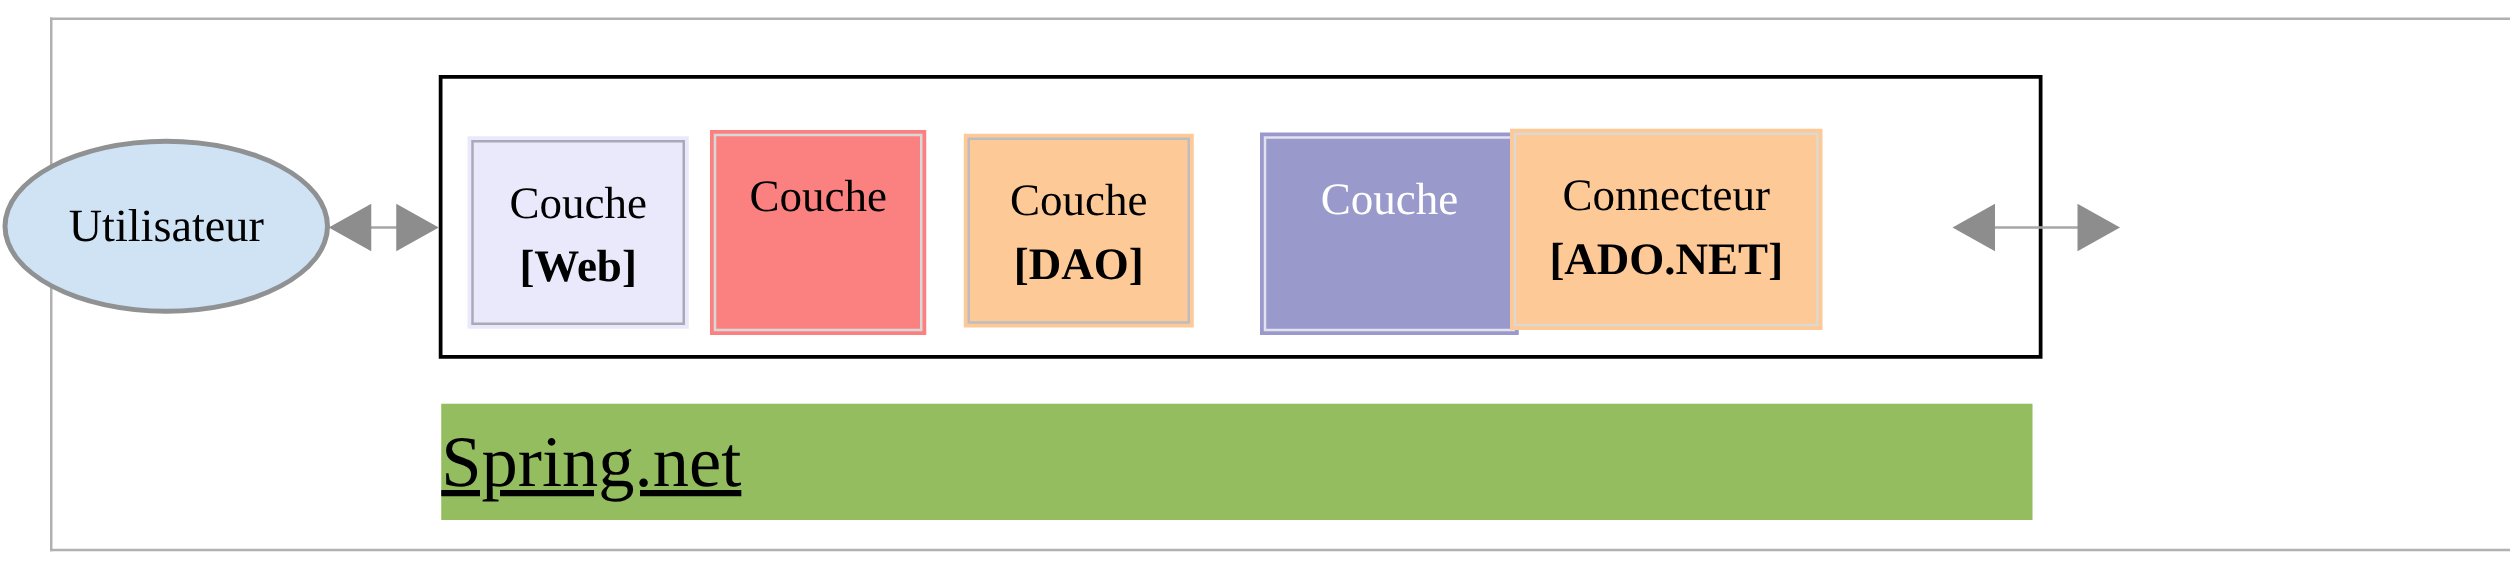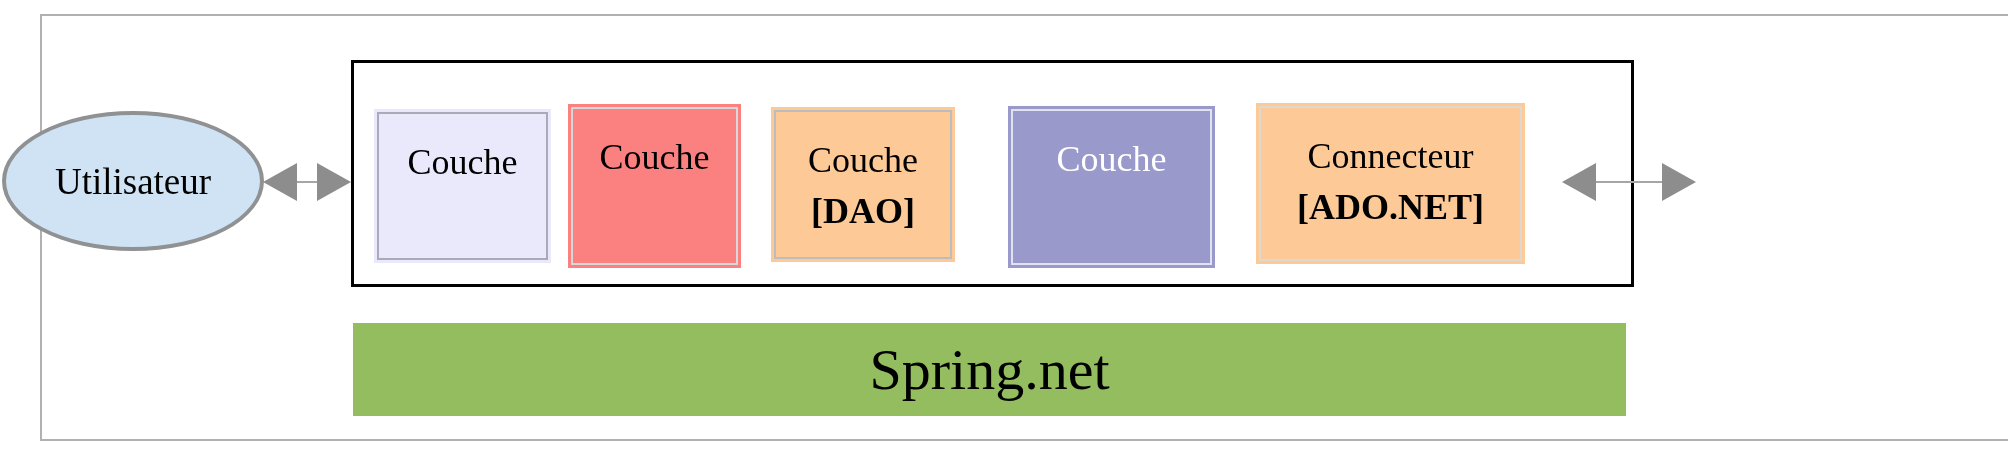--- a/index.html
+++ b/index.html
@@ -66,39 +66,40 @@
     border: 2px solid transparent;
     pointer-events: none;
   }
   .layer-label { position: relative; z-index: 1; margin-top: 24px; }
   .layer-label .line2 { font-weight: bold; }
 
   .layer-web    { left: 374px;  top: 109px; width: 177px; height: 154px; }
   .layer-metier { left: 568px;  top: 104px; width: 173px; height: 164px; }
   .layer-dao    { left: 771px;  top: 107px; width: 184px; height: 155px; }
   .layer-orm    { left: 1008px; top: 106px; width: 207px; height: 162px; }
-  .layer-adonet { left: 1256px; top: 103px; width: 269px; height: 161px; }
+  .layer-adonet { left: 1208px; top: 103px; width: 250px; height: 161px; }
 
   .arrow-svg {
     position: absolute;
     z-index: 3;
   }
   .arrow-left  { left: 262px;  top: 160px; }
   .arrow-right { left: 1561px; top: 160px; }
 
   .framework-bar {
     position: absolute;
     left: 353px;
     top: 323px;
     width: 1273px;
     height: 93px;
     display: flex;
     align-items: center;
-    justify-content: center;
+    justify-content: flex-start;
     font-size: 58px;
+    text-decoration: underline;
   }
 </style>
 </head>
 <body>
 
 <div class="canvas">
 
   <div class="outer-frame" style="border-color: rgb(177, 177, 177);"></div>
 
   <div class="actor-ellipse actor-left" style="background-color: rgb(207, 227, 245); border-color: rgb(143, 145, 147); color: rgb(0, 0, 0);">
@@ -110,20 +111,21 @@
     <polygon points="1,22 35,3 35,41" style="fill: rgb(141, 141, 141);"></polygon>
     <polygon points="89,22 55,3 55,41" style="fill: rgb(141, 141, 141);"></polygon>
   </svg>
 
   <div class="container-box" style="border-color: rgb(0, 0, 0); background-color: rgb(255, 255, 255);"></div>
 
   <div class="layer-box layer-web" style="background-color: rgb(233, 233, 251); color: rgb(0, 0, 0);">
     <div class="inner-line" style="border-color: rgb(169, 169, 184);"></div>
     <div class="layer-label">
       <div class="line1">Couche</div>
+      <div class="line2">[Web]</div>
     </div>
   </div>
 
   <div class="layer-box layer-metier" style="background-color: rgb(251, 129, 129); color: rgb(0, 0, 0);">
     <div class="inner-line" style="border-color: rgb(216, 216, 216);"></div>
     <div class="layer-label">
       <div class="line1">Couche</div>
     </div>
   </div>
 

